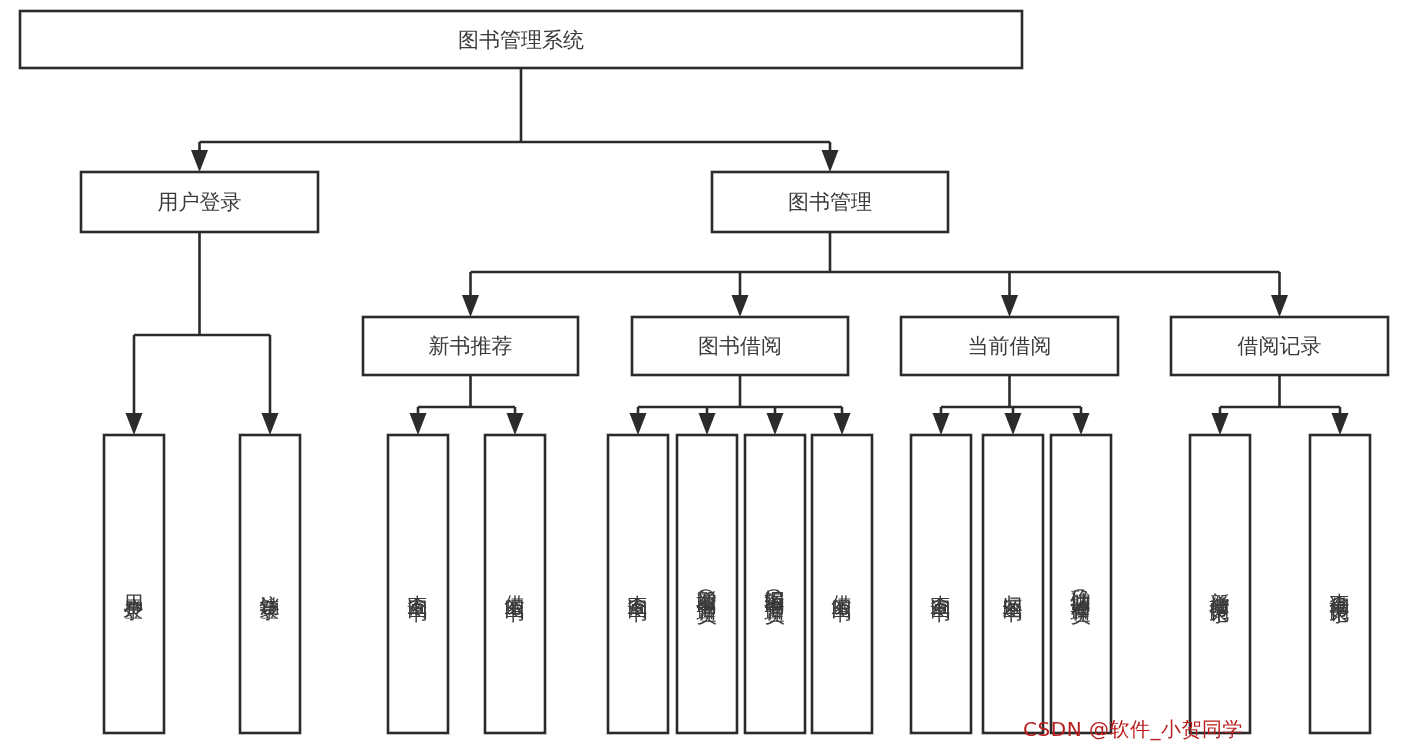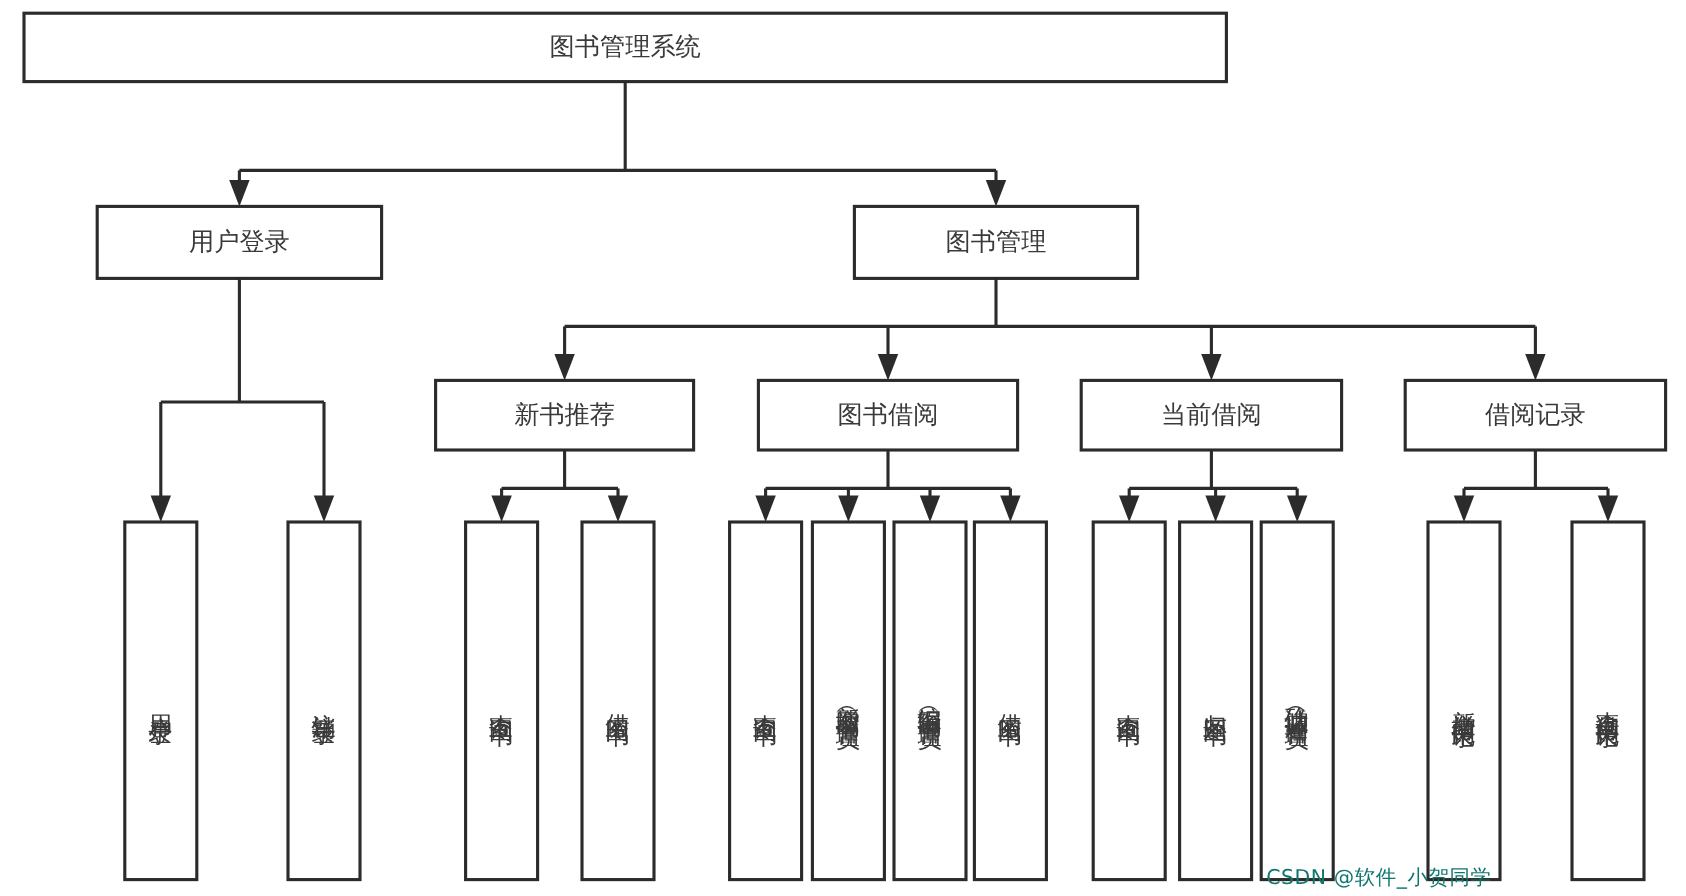--- a/index.html
+++ b/index.html
@@ -57,22 +57,22 @@
   }
   .arrow-head {
     fill: #2b2b2b;
     stroke: none;
   }
   .watermark-text {
     position: absolute;
     right: 8px;
     bottom: 4px;
     font-family: "DejaVu Sans", "Liberation Sans", sans-serif;
-    font-size: 17px;
-    color: #0f766e;
+    font-size: 20px;
+    color: #b91c1c;
     letter-spacing: 0.5px;
     user-select: none;
     pointer-events: none;
     white-space: nowrap;
   }
 </style>
 </head>
 <body>
 
 <div id="diagram-root">

